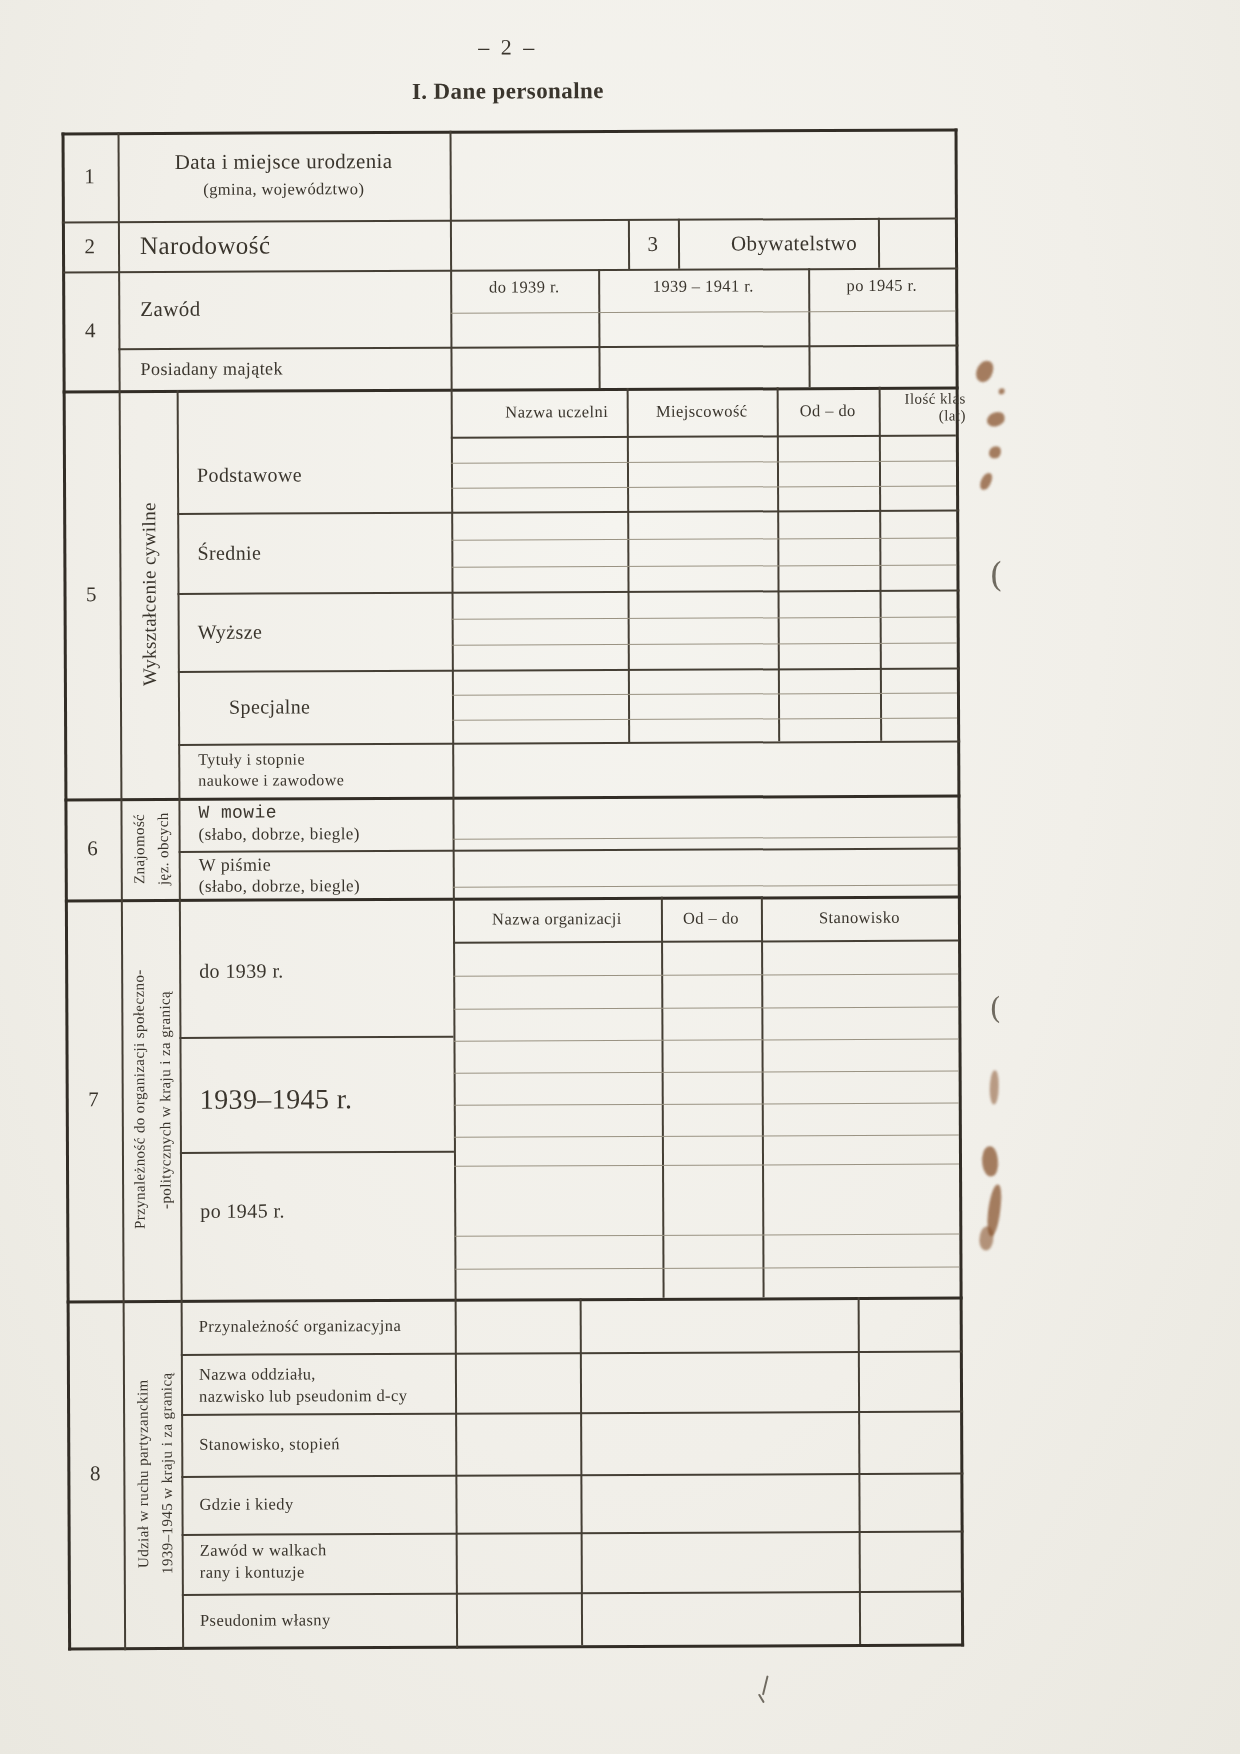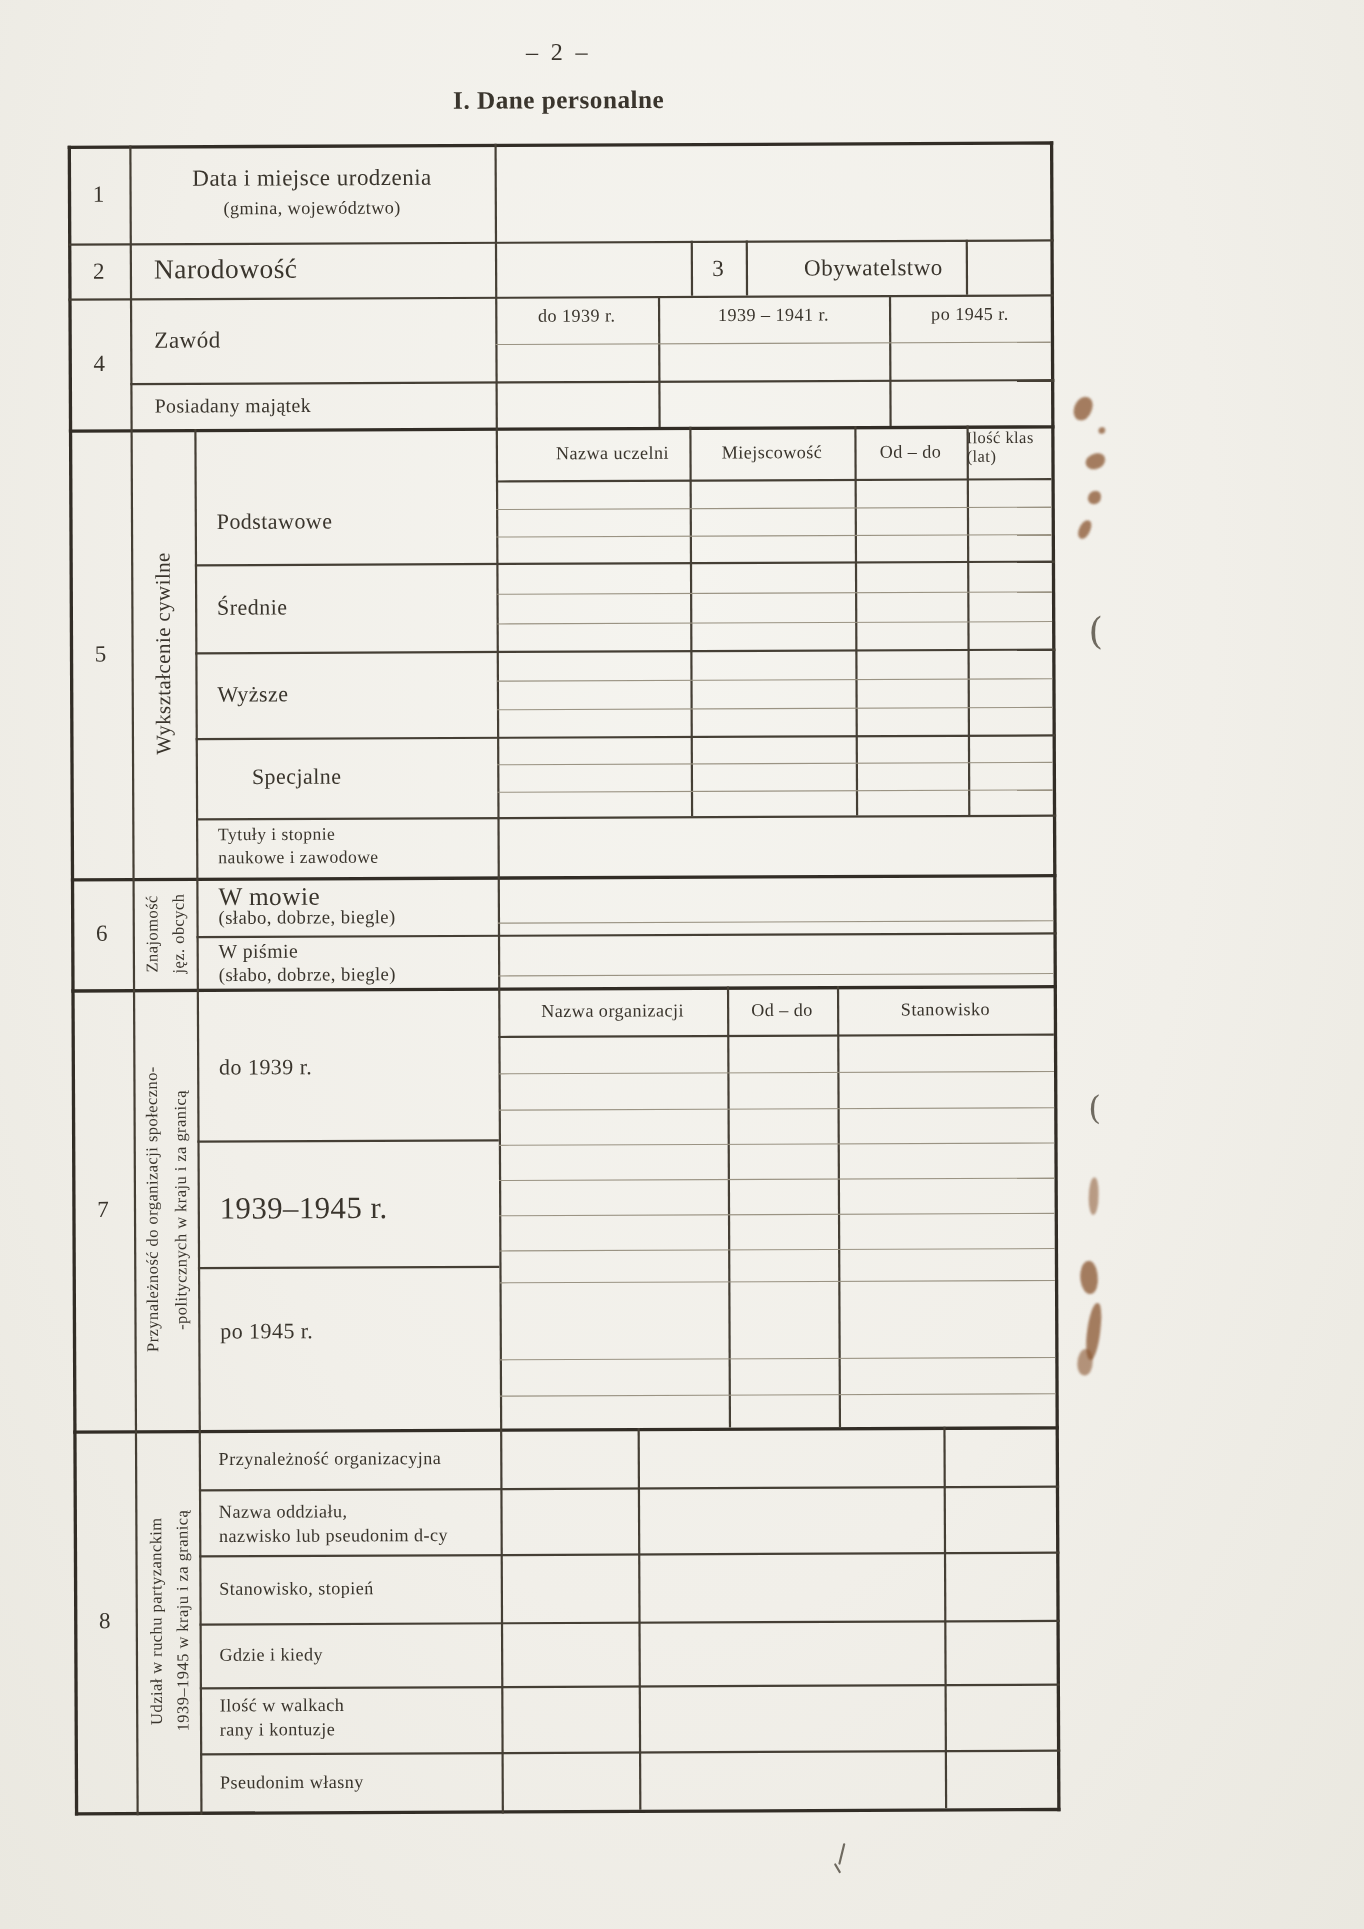--- a/index.html
+++ b/index.html
@@ -77,21 +77,21 @@
   <div class="t c" style="left:64px;top:388px;width:56px;height:408px;font-size:21px;">5</div>
   <div class="t vtxt" style="left:124px;top:388px;width:52px;height:408px;font-size:19px;">Wykształcenie cywilne</div>
 
   <div class="hl" style="left:452px;top:436px;width:505px"></div>
   <div class="vl" style="left:628px;top:388px;height:354px"></div>
   <div class="vl" style="left:778px;top:388px;height:354px"></div>
   <div class="vl" style="left:880px;top:388px;height:354px"></div>
   <div class="t c" style="left:452px;top:388px;width:212px;height:48px;font-size:16.5px;">Nazwa uczelni</div>
   <div class="t c" style="left:628px;top:388px;width:150px;height:48px;font-size:16.5px;">Miejscowość</div>
   <div class="t c" style="left:778px;top:388px;width:102px;height:48px;font-size:16.5px;">Od – do</div>
-  <div class="t" style="left:880px;top:392px;width:87px;text-align:left;font-size:15px;line-height:17px;">
+  <div class="t" style="left:880px;top:392px;width:87px;text-align:right;font-size:15px;line-height:17px;">
     <div>Ilość klas</div>
     <div>(lat)</div>
   </div>
 
   <div class="hl" style="left:178px;top:511px;width:782px"></div>
   <div class="hl" style="left:178px;top:591px;width:782px"></div>
   <div class="hl" style="left:178px;top:669px;width:782px"></div>
   <div class="hl" style="left:178px;top:742px;width:782px"></div>
   <div class="t l" style="left:198px;top:436px;height:75px;font-size:20px;">Podstawowe</div>
   <div class="t l" style="left:198px;top:511px;height:80px;font-size:20px;">Średnie</div>
@@ -110,21 +110,21 @@
   <div class="hl n" style="left:452px;top:644px;width:505px"></div>
   <div class="hl n" style="left:452px;top:694px;width:505px"></div>
   <div class="hl n" style="left:452px;top:719px;width:505px"></div>
 
   <div class="t c" style="left:64px;top:796px;width:56px;height:101px;font-size:21px;">6</div>
   <div class="t vtxt" style="left:128px;top:796px;width:22px;height:101px;font-size:15px;">Znajomość</div>
   <div class="t vtxt" style="left:152px;top:796px;width:22px;height:101px;font-size:15px;">jęz. obcych</div>
   <div class="hl" style="left:178px;top:849px;width:782px"></div>
   <div class="hl n" style="left:452px;top:838px;width:505px"></div>
   <div class="hl n" style="left:452px;top:886px;width:505px"></div>
-  <div class="t" style="left:198px;top:801px;font-size:23px;">W mowie</div>
+  <div class="t" style="left:198px;top:801px;font-size:18px;font-family:Liberation Mono, monospace;">W mowie</div>
   <div class="t" style="left:198px;top:823px;font-size:17px;">(słabo, dobrze, biegle)</div>
   <div class="t" style="left:198px;top:853px;font-size:18px;">W piśmie</div>
   <div class="t" style="left:198px;top:875px;font-size:17px;">(słabo, dobrze, biegle)</div>
 
   <div class="t c" style="left:64px;top:897px;width:56px;height:401px;font-size:21px;">7</div>
   <div class="t vtxt" style="left:126px;top:897px;width:24px;height:401px;font-size:15px;">Przynależność do organizacji społeczno-</div>
   <div class="t vtxt" style="left:152px;top:897px;width:24px;height:401px;font-size:15px;">-politycznych w kraju i za granicą</div>
 
   <div class="hl" style="left:452px;top:941px;width:505px"></div>
   <div class="vl" style="left:660px;top:897px;height:401px"></div>
@@ -162,21 +162,21 @@
   <div class="hl" style="left:178px;top:1592px;width:782px"></div>
 
   <div class="t l" style="left:196px;top:1298px;height:54px;font-size:16.5px;">Przynależność organizacyjna</div>
   <div class="t l" style="left:196px;top:1412px;height:62px;font-size:16.5px;">Stanowisko, stopień</div>
   <div class="t" style="left:196px;top:1362px;font-size:16.5px;line-height:22px;">
     <div>Nazwa oddziału,</div>
     <div>nazwisko lub pseudonim d-cy</div>
   </div>
   <div class="t l" style="left:196px;top:1474px;height:58px;font-size:16.5px;">Gdzie i kiedy</div>
   <div class="t" style="left:196px;top:1538px;font-size:16.5px;line-height:22px;">
-    <div>Ilość w walkach</div>
+    <div>Zawód w walkach</div>
     <div>rany i kontuzje</div>
   </div>
   <div class="t l" style="left:196px;top:1592px;height:53px;font-size:16.5px;">Pseudonim własny</div>
 
   <div class="stain" style="left:978px;top:362px;width:16px;height:22px;transform:rotate(15deg)"></div>
   <div class="stain" style="left:988px;top:414px;width:18px;height:14px;transform:rotate(-10deg)"></div>
   <div class="stain" style="left:990px;top:448px;width:12px;height:12px"></div>
   <div class="stain" style="left:982px;top:474px;width:10px;height:18px;transform:rotate(20deg)"></div>
   <div class="stain" style="left:1000px;top:390px;width:6px;height:6px"></div>
   <div class="stain" style="left:988px;top:1072px;width:9px;height:34px;opacity:.55"></div>

